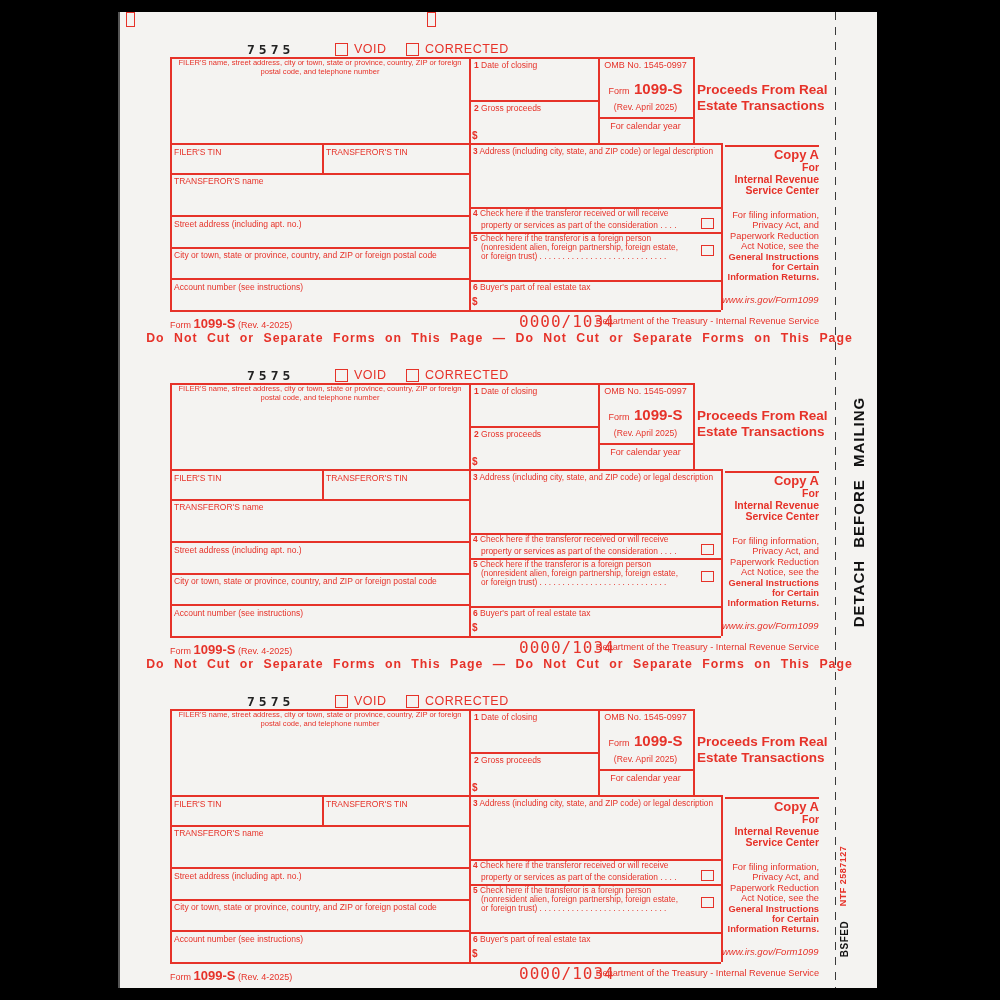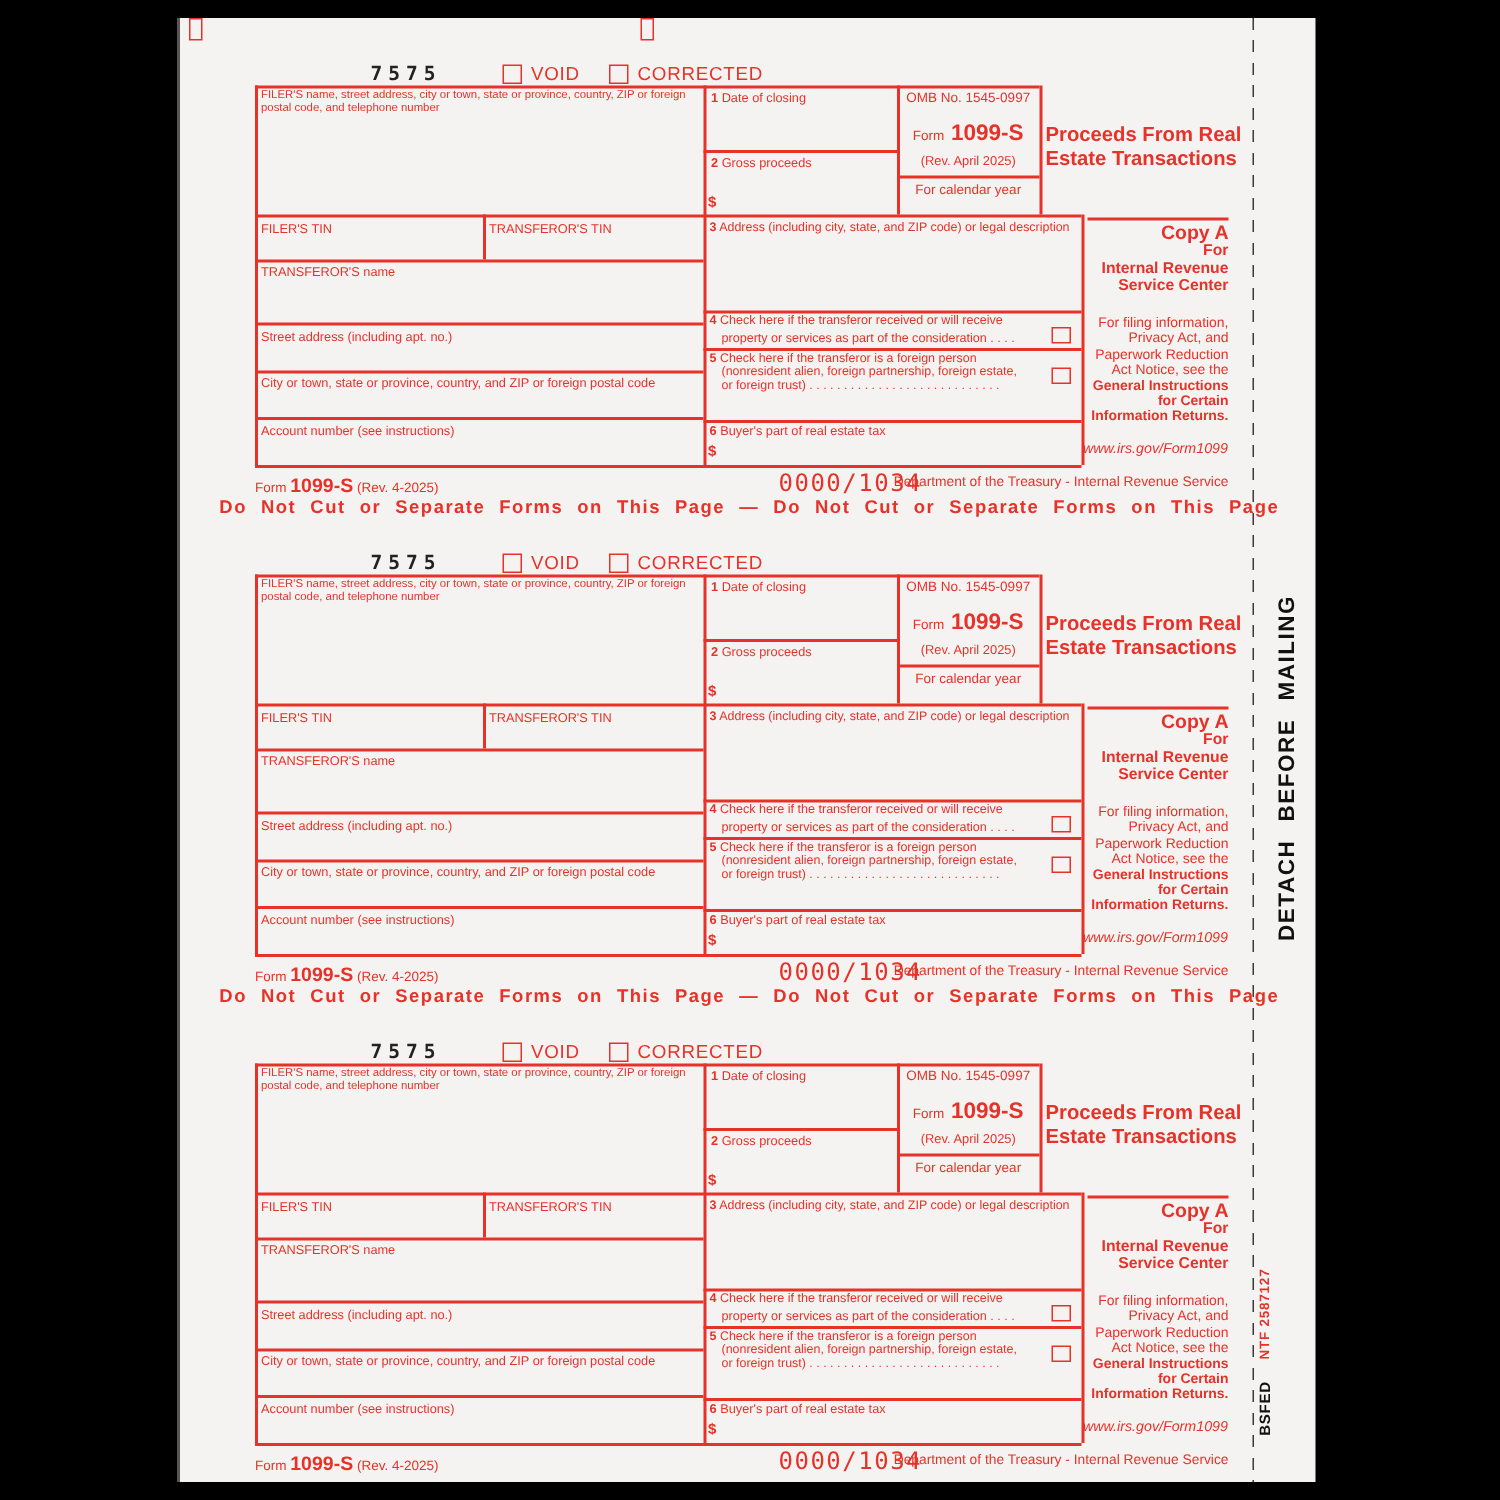--- a/index.html
+++ b/index.html
@@ -9,21 +9,21 @@
   *{margin:0;padding:0;box-sizing:border-box;}
   html,body{width:1000px;height:1000px;background:#000;overflow:hidden;
     font-family:"Liberation Sans", sans-serif;}
   #stage{position:relative;width:1000px;height:1000px;background:#000;}
   .page{position:absolute;left:118px;top:12px;width:759px;height:976px;
     background:var(--bg);border-left:2px solid #555;}
   .form{position:absolute;left:0;width:759px;height:326px;}
   .abs{position:absolute;}
   .hline{position:absolute;height:1.6px;background:var(--red);}
   .vline{position:absolute;width:1.6px;background:var(--red);}
-  .lbl{position:absolute;color:var(--red);font-size:8.5px;line-height:9.5px;white-space:nowrap;}
+  .lbl{position:absolute;color:var(--red);font-size:8.5px;line-height:9.5px;white-space:nowrap;text-align:center;}
   .lbl b{font-weight:bold;}
   .wrap{white-space:normal;}
   .cbx{position:absolute;border:1.6px solid var(--red);background:transparent;}
   .ocr{font-family:"DejaVu Sans Mono", monospace;}
   .hdr-digits{position:absolute;color:#222;font-size:13px;font-weight:bold;letter-spacing:4px;}
   .hdr-word{position:absolute;color:var(--red);font-size:12.5px;letter-spacing:0.5px;}
   .title{position:absolute;color:var(--red);font-size:13.5px;font-weight:bold;
     text-align:center;line-height:16px;white-space:nowrap;}
   .omb-center{text-align:center;}
   .copya{position:absolute;left:601px;width:98px;text-align:right;color:var(--red);}

